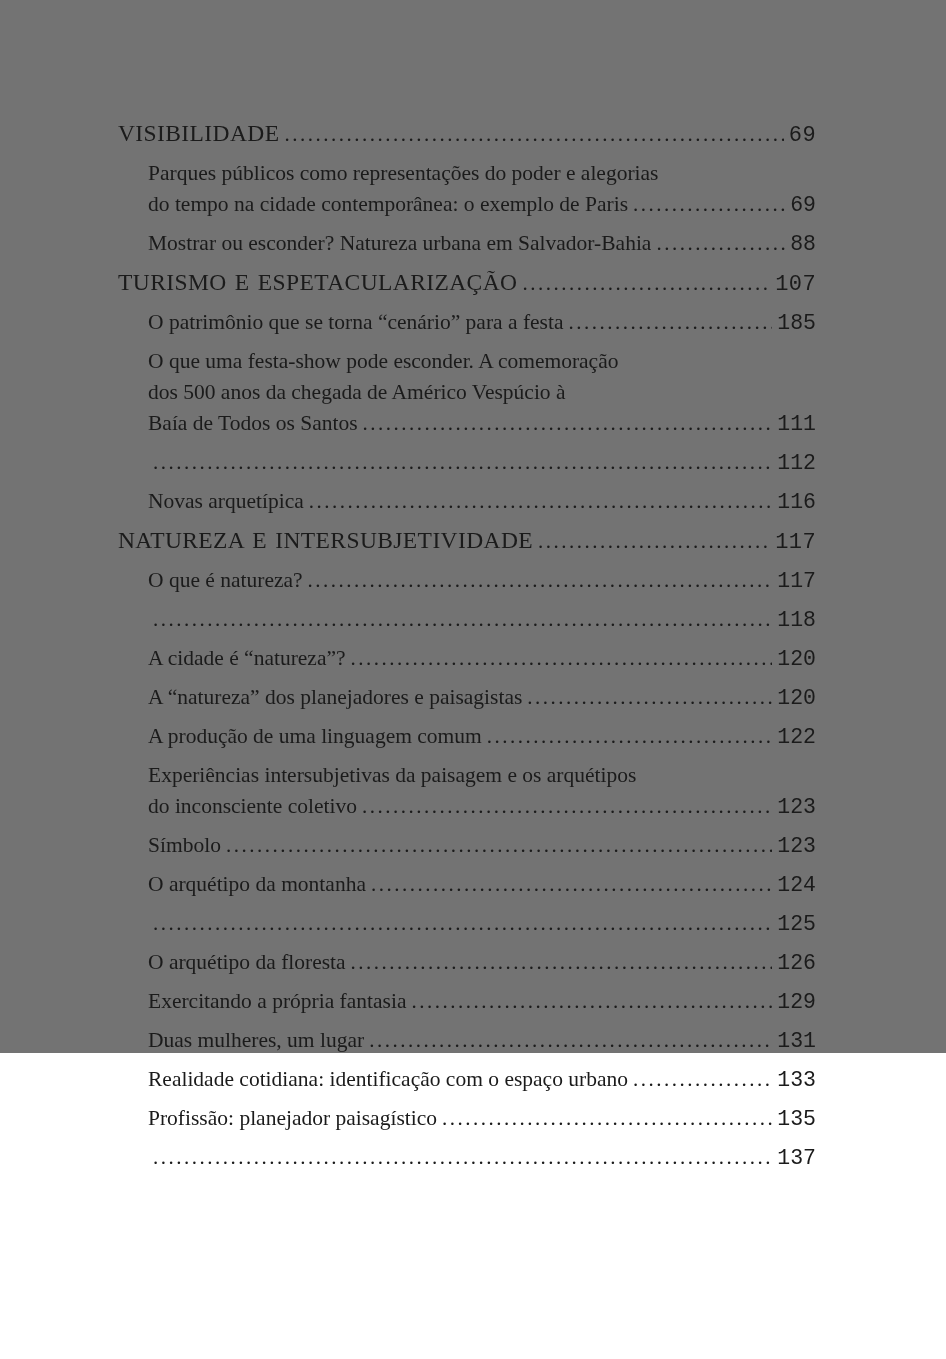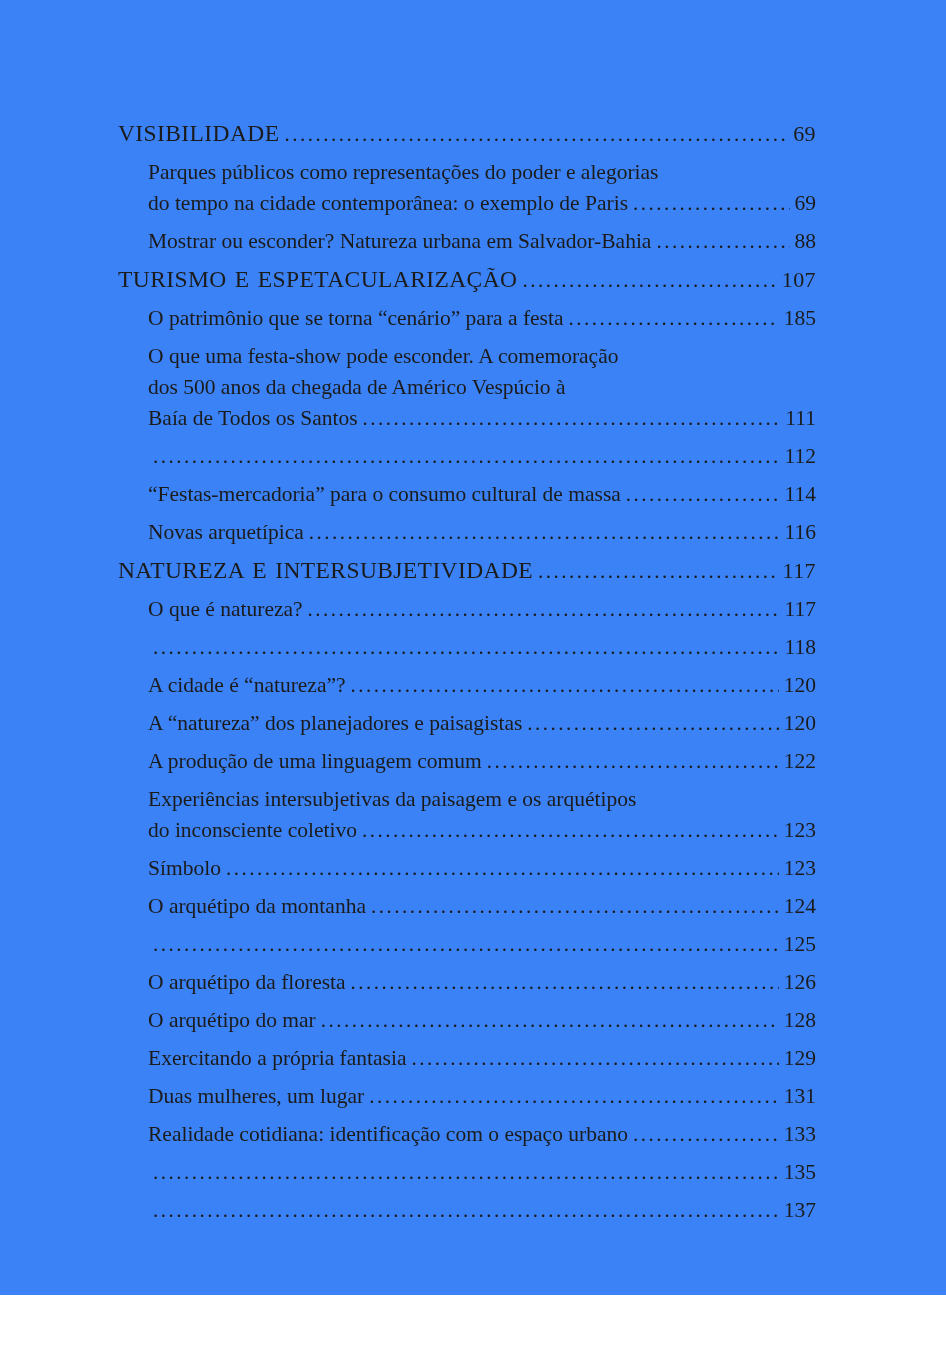--- a/index.html
+++ b/index.html
@@ -10,23 +10,23 @@
   body {
     width: 946px;
     height: 1359px;
     font-family: "Liberation Serif", "DejaVu Serif", serif;
     color: #1b1b1b;
     overflow: hidden;
   }
   .page {
     box-sizing: border-box;
     width: 946px;
-    height: 1295px;
+    height: 1053px;
     padding: 118px 130px 0 118px;
-    background: #3b82f6;
+    background: #737373;
   }
   .section {
     margin: 0;
   }
   .section + .section {
   }
   .row {
     display: flex;
     align-items: baseline;
     line-height: 31px;
@@ -59,20 +59,21 @@
     font-size: 21px;
   }
   .dots::after {
     content: "..........................................................................................................................................";
     letter-spacing: 2.5px;
   }
   .pagenum {
     flex: 0 0 auto;
     white-space: nowrap;
     font-size: 21.5px;
+    font-family: Liberation Mono, monospace;
   }
   .section-title-row .pagenum {
     font-size: 22px;
   }
 </style>
 </head>
 <body>
 
 <div class="page">
   <div id="toc">
@@ -116,25 +117,20 @@
         <div class="row item-row">
           <span class="label">Baía de Todos os Santos</span>
           <span class="dots"></span>
           <span class="pagenum">111</span>
         </div>
         <div class="row item-row">
           <span class="dots"></span>
           <span class="pagenum">112</span>
         </div>
         <div class="row item-row">
-          <span class="label">“Festas-mercadoria” para o consumo cultural de massa</span>
-          <span class="dots"></span>
-          <span class="pagenum">114</span>
-        </div>
-        <div class="row item-row">
           <span class="label">Novas arquetípica</span>
           <span class="dots"></span>
           <span class="pagenum">116</span>
         </div>
       </div>
       <div class="section">
         <div class="row section-title-row">
           <span class="label">NATUREZA E INTERSUBJETIVIDADE</span>
           <span class="dots"></span>
           <span class="pagenum">117</span>
@@ -184,40 +180,36 @@
         <div class="row item-row">
           <span class="dots"></span>
           <span class="pagenum">125</span>
         </div>
         <div class="row item-row">
           <span class="label">O arquétipo da floresta</span>
           <span class="dots"></span>
           <span class="pagenum">126</span>
         </div>
         <div class="row item-row">
-          <span class="label">O arquétipo do mar</span>
-          <span class="dots"></span>
-          <span class="pagenum">128</span>
-        </div>
-        <div class="row item-row">
           <span class="label">Exercitando a própria fantasia</span>
           <span class="dots"></span>
           <span class="pagenum">129</span>
         </div>
         <div class="row item-row">
           <span class="label">Duas mulheres, um lugar</span>
           <span class="dots"></span>
           <span class="pagenum">131</span>
         </div>
         <div class="row item-row">
           <span class="label">Realidade cotidiana: identificação com o espaço urbano</span>
           <span class="dots"></span>
           <span class="pagenum">133</span>
         </div>
         <div class="row item-row">
+          <span class="label">Profissão: planejador paisagístico</span>
           <span class="dots"></span>
           <span class="pagenum">135</span>
         </div>
         <div class="row item-row">
           <span class="dots"></span>
           <span class="pagenum">137</span>
         </div>
       </div>
     </div>
 </div>

